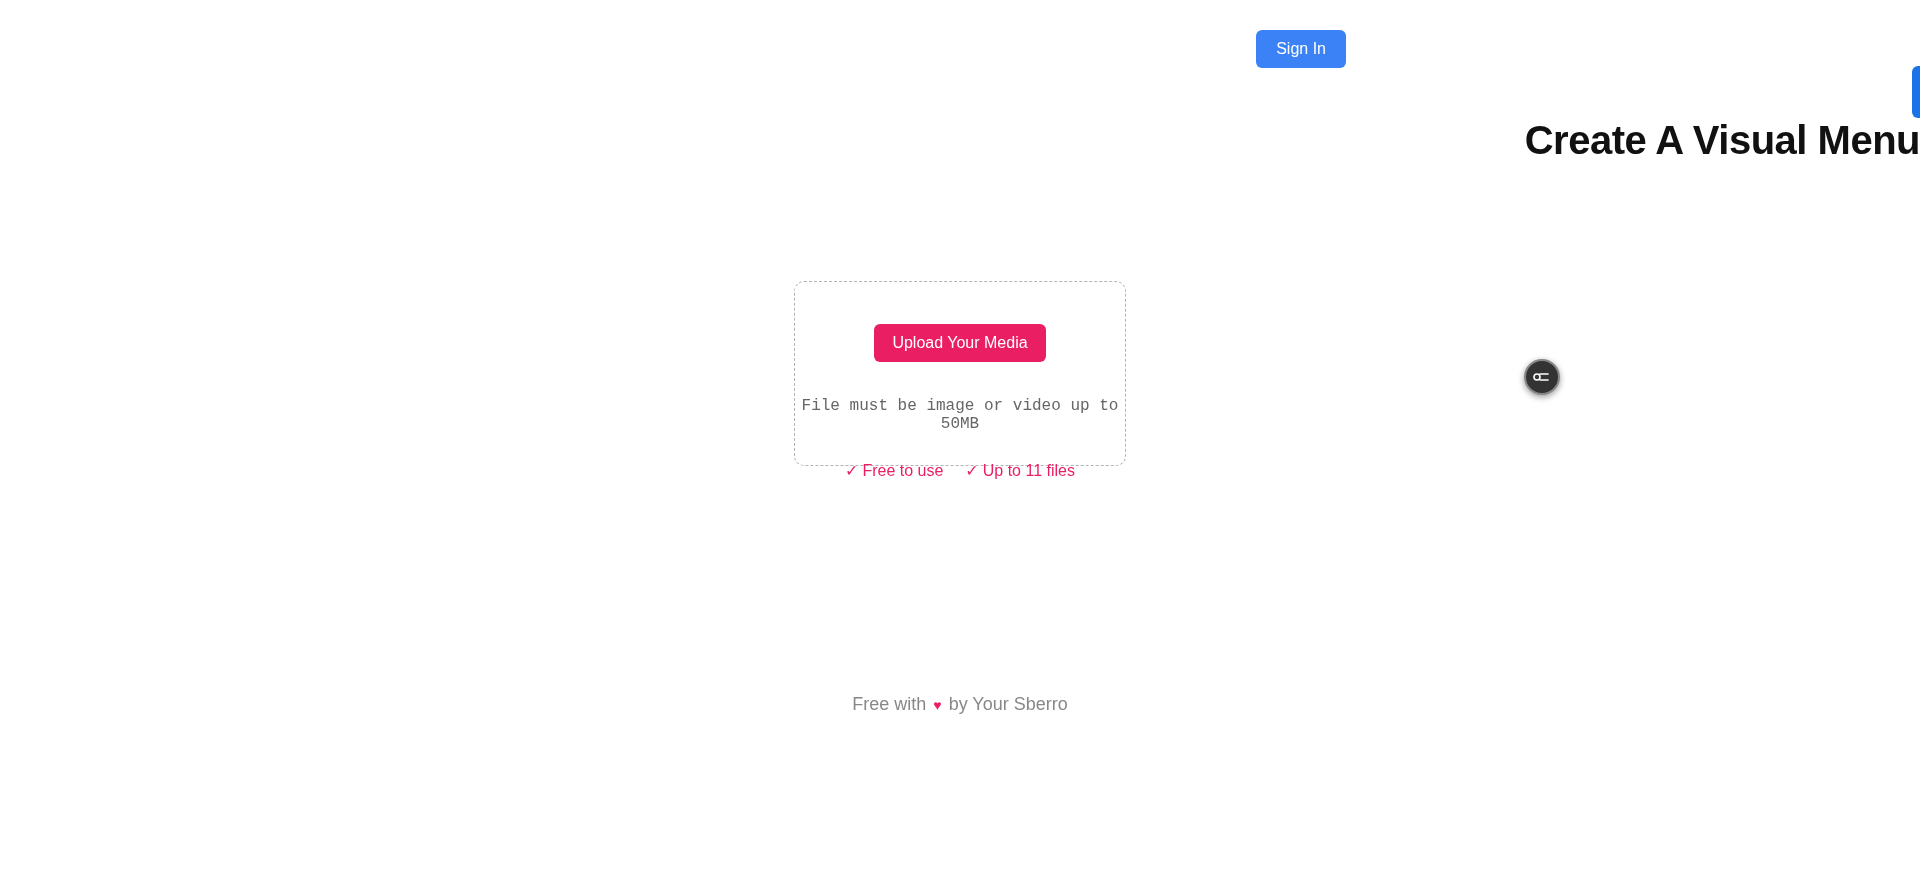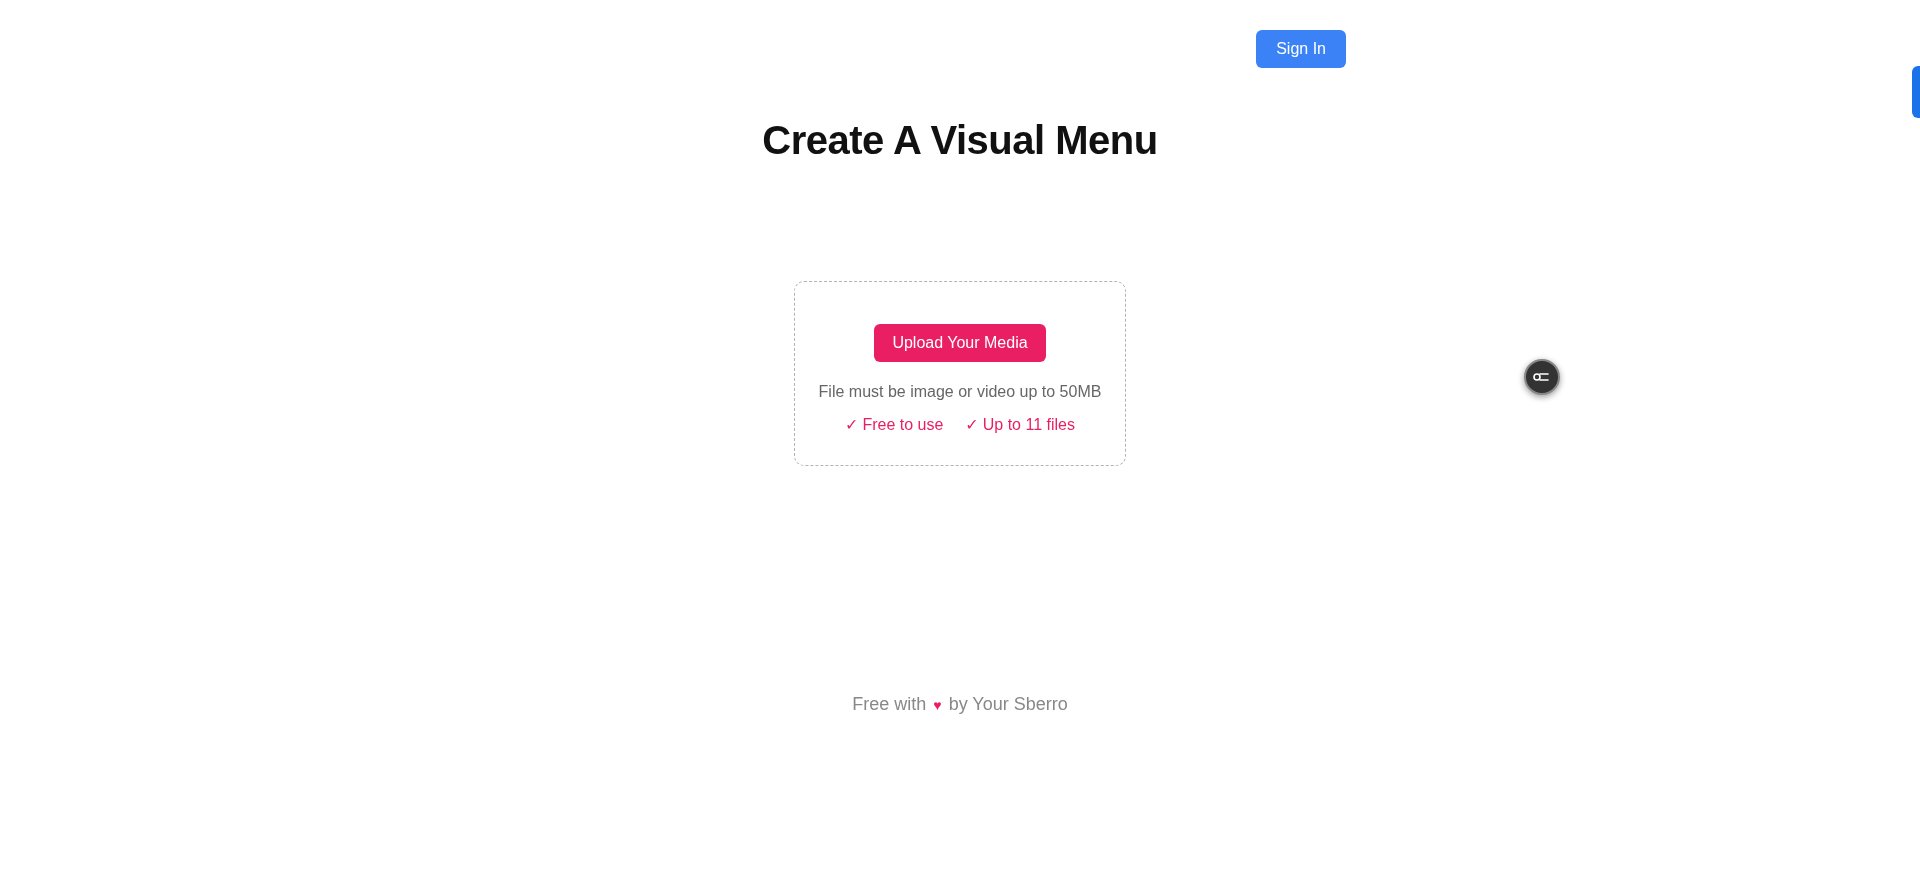--- a/index.html
+++ b/index.html
@@ -34,21 +34,21 @@
     font-size: 16px;
     font-weight: 400;
     cursor: pointer;
   }
 
   .page-title {
     position: absolute;
     top: 118px;
     left: 0;
     right: 0;
-    text-align: center;
+    text-align: right;
     font-family: "Arial Black", "Helvetica Neue", Arial, sans-serif;
     font-size: 40px;
     font-weight: 900;
     color: #111111;
     letter-spacing: -0.5px;
   }
 
   .upload-box {
     position: absolute;
     top: 281px;
@@ -68,29 +68,29 @@
     border: none;
     padding: 10px 18px;
     border-radius: 6px;
     font-size: 16px;
     font-weight: 400;
     cursor: pointer;
     display: inline-block;
   }
 
   .upload-hint {
-    margin-top: 21px;
-    font-family: Liberation Sans, sans-serif;
+    margin-top: 35px;
+    font-family: Liberation Mono, monospace;
     font-size: 16px;
     color: #666666;
     font-stretch: condensed;
   }
 
   .features {
-    margin-top: 14px;
+    margin-top: 28px;
     display: flex;
     justify-content: center;
     gap: 22px;
     color: #e91e63;
     font-size: 16px;
     font-family: "Arial Narrow", Arial, sans-serif;
     font-stretch: condensed;
   }
   .features .check {
     margin-right: 4px;

